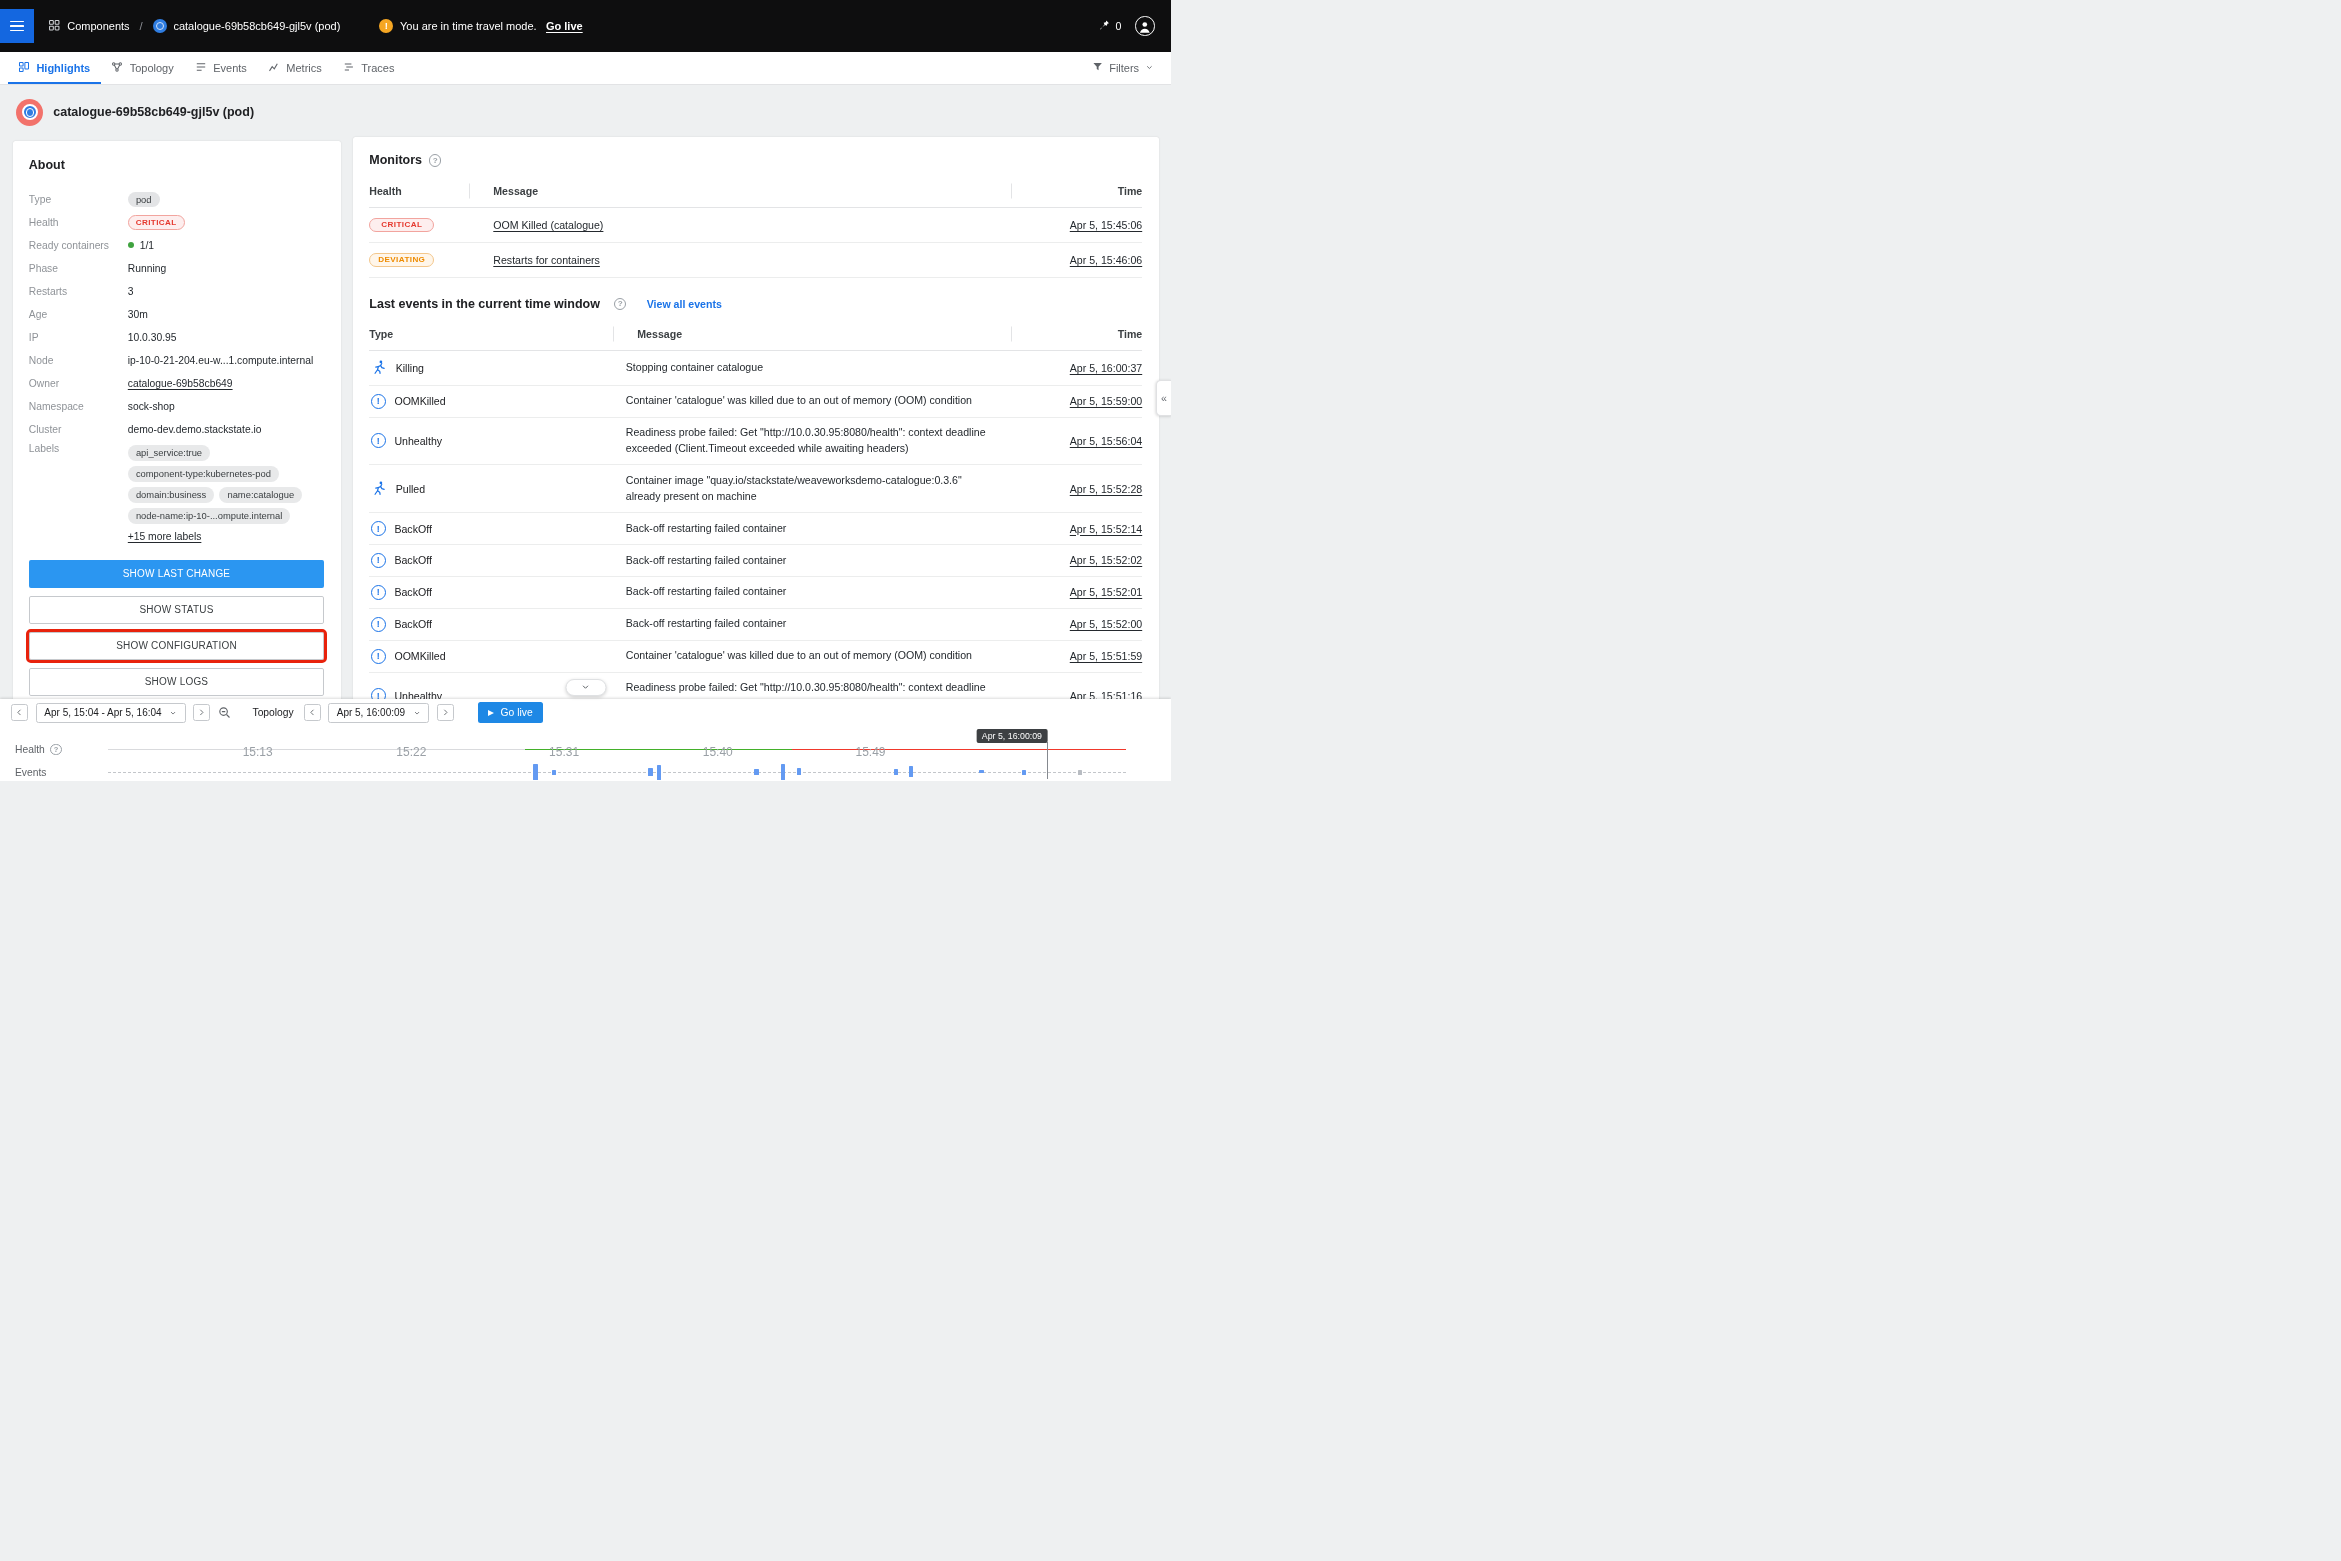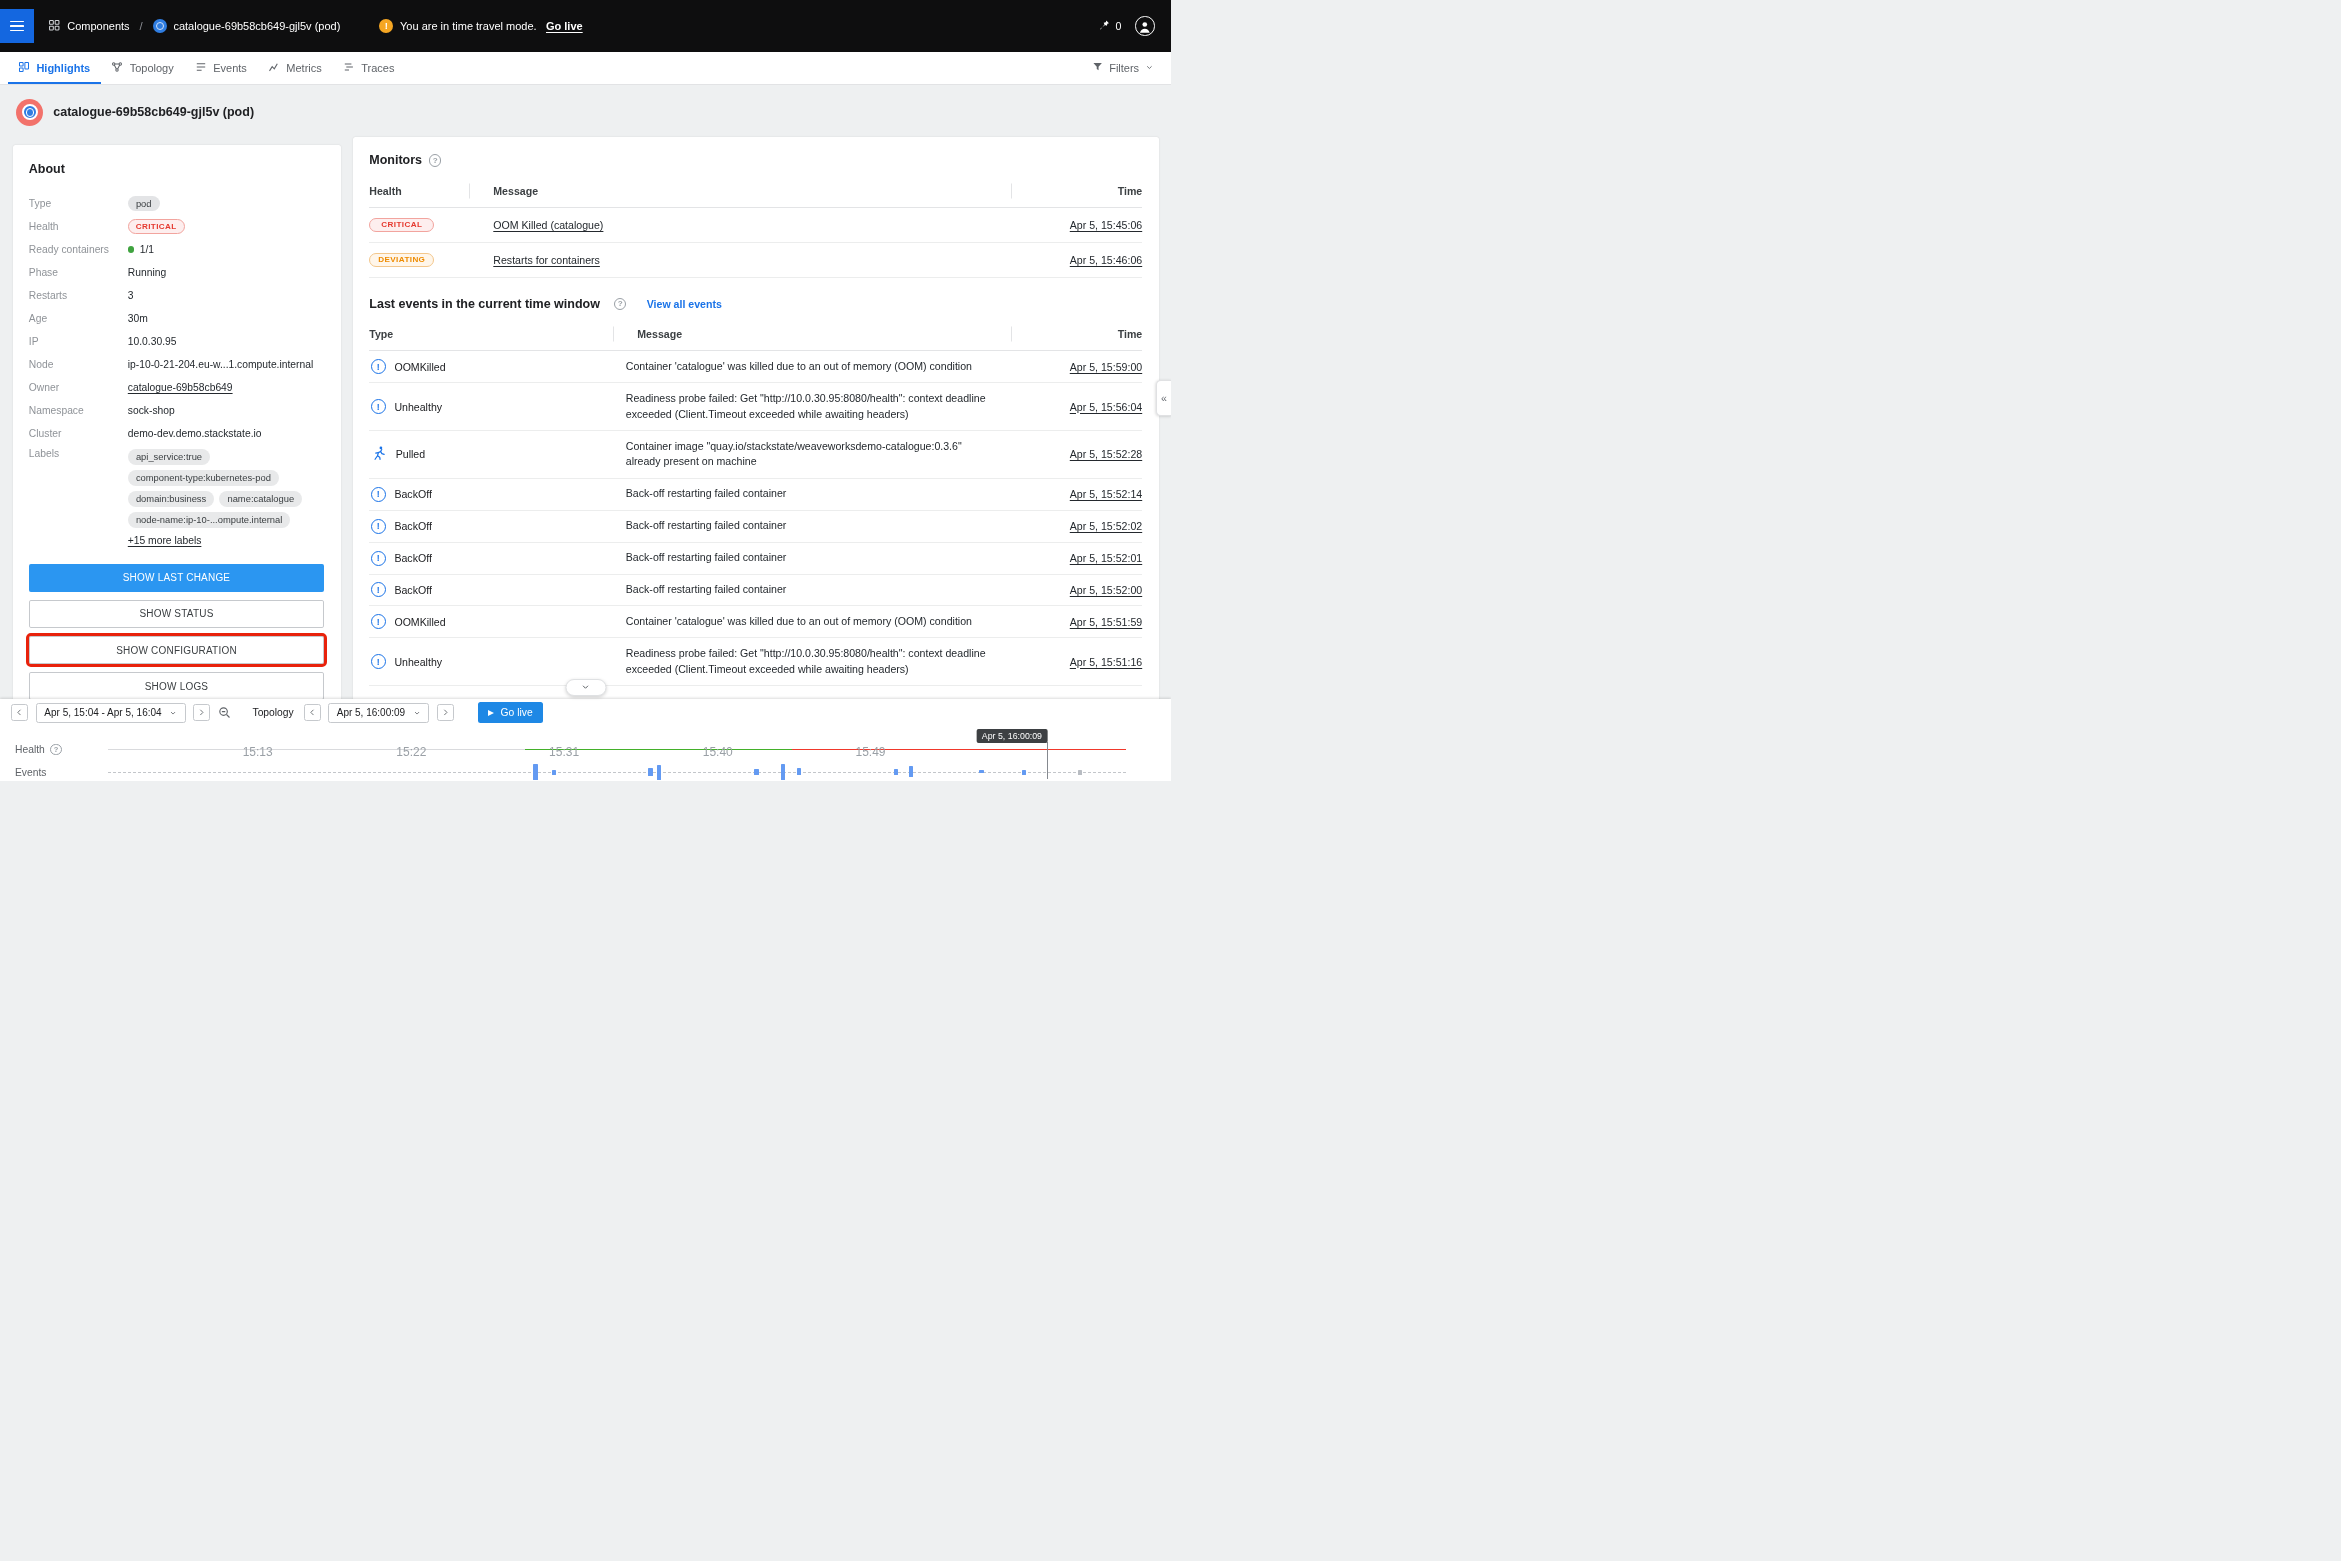--- a/index.html
+++ b/index.html
@@ -27,21 +27,21 @@
 .tab{display:flex;align-items:center;gap:6.3px;padding:0 10.6px;font-size:11px;color:#5f6368;cursor:pointer}
 .tab.active{color:#1a73e8;font-weight:bold;box-shadow:inset 0 -1.9px 0 #1a73e8}
 .filters{margin-left:auto;display:flex;align-items:center;gap:5.6px;color:#5f6368;font-size:11px;cursor:pointer;padding-right:10px}
 
 .page-head{display:flex;align-items:center;gap:10px;padding:13.8px 16.3px 11.3px}
 .page-pod{width:27px;height:27px;border-radius:50%;background:#f2726b;display:flex;align-items:center;justify-content:center;flex-shrink:0}
 .page-pod i{display:block;width:16.3px;height:16.3px;border-radius:50%;background:#2f7de1;border:2.2px solid #fff;position:relative}
 .page-pod i::after{content:"";position:absolute;inset:1.9px;border-radius:50%;border:1.5px solid #fff}
 .page-title{font-size:12.5px;font-weight:bold;color:#202124}
 
-.main{display:flex;gap:12.5px;padding:0 12.5px;align-items:flex-end}
+.main{display:flex;gap:12.5px;padding:0 12.5px;align-items:center}
 .card{background:#fff;border-radius:2.5px;box-shadow:0 0.6px 1.9px rgba(0,0,0,.12)}
 .about{width:328px;padding:16.3px 16.3px 19px;flex-shrink:0}
 .sec-title{font-size:12.5px;font-weight:bold;color:#202124}
 .about .sec-title{margin-bottom:16.3px}
 .arow{display:flex;align-items:center;min-height:23px;font-size:10.3px}
 .arow.top{align-items:flex-start;padding-top:2.5px}
 .alabel{width:99px;flex-shrink:0;color:#8f9398}
 .avalue{color:#24292e;display:flex;align-items:center;gap:5.6px;white-space:nowrap}
 .pill{display:inline-block;background:#e3e4e6;border-radius:8.1px;padding:1.9px 8.1px;font-size:9.4px;color:#3c4043}
 .pill-crit{display:inline-block;background:#fdeeee;border:0.9px solid #f2a49e;color:#e5382e;font-size:8.1px;font-weight:bold;letter-spacing:0.4px;padding:1.9px 6.9px;border-radius:8.1px}
@@ -310,20 +310,32 @@
       <span class="help">?</span>
       <a class="view-all">View all events</a>
     </div>
 
     <div class="thead">
       <div class="c-type">Type</div>
       <div class="c-msg">Message</div>
       <div class="c-time">Time</div>
     </div>
 
+    <div class="erow">
+      <div class="etype">
+        <span><svg width="16.3" height="16.3" viewBox="0 0 24 24" fill="none" stroke="#1a73e8" stroke-width="1.8" stroke-linecap="round" stroke-linejoin="round">
+              <circle cx="14.6" cy="4.3" r="2" fill="#1a73e8" stroke="none"></circle>
+              <path d="M6 21l3.6-5.2 1.2-4.6 3.4-1.7 1.8 3.2 3.4 1"></path>
+              <path d="M10.8 11.2L7 12M14.2 9.5l1.6-2.8M9.6 15.8l3.2 2.1.6 3.1"></path>
+            </svg></span>
+        <span>Killing</span>
+      </div>
+      <div class="emsg">Stopping container catalogue</div>
+      <div class="etime"><a class="dlink">Apr 5, 16:00:37</a></div>
+    </div>
 
     <div class="erow">
       <div class="etype">
         <span class="info-ic">!</span>
         <span>OOMKilled</span>
       </div>
       <div class="emsg">Container 'catalogue' was killed due to an out of memory (OOM) condition</div>
       <div class="etime"><a class="dlink">Apr 5, 15:59:00</a></div>
     </div>
 

